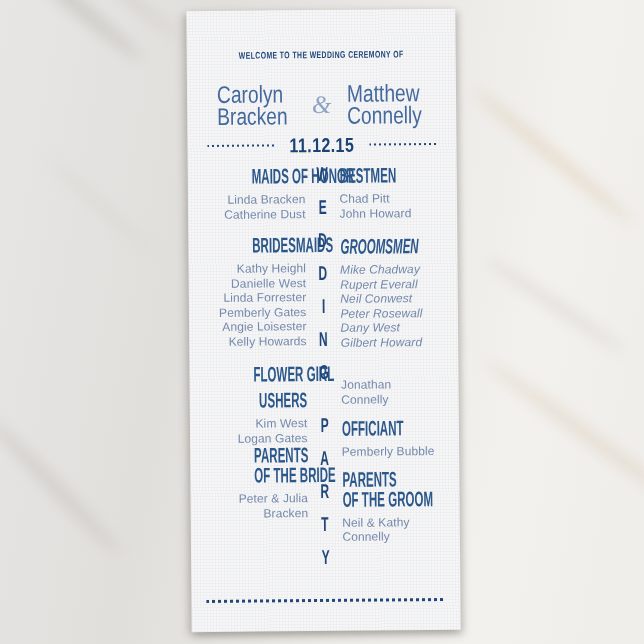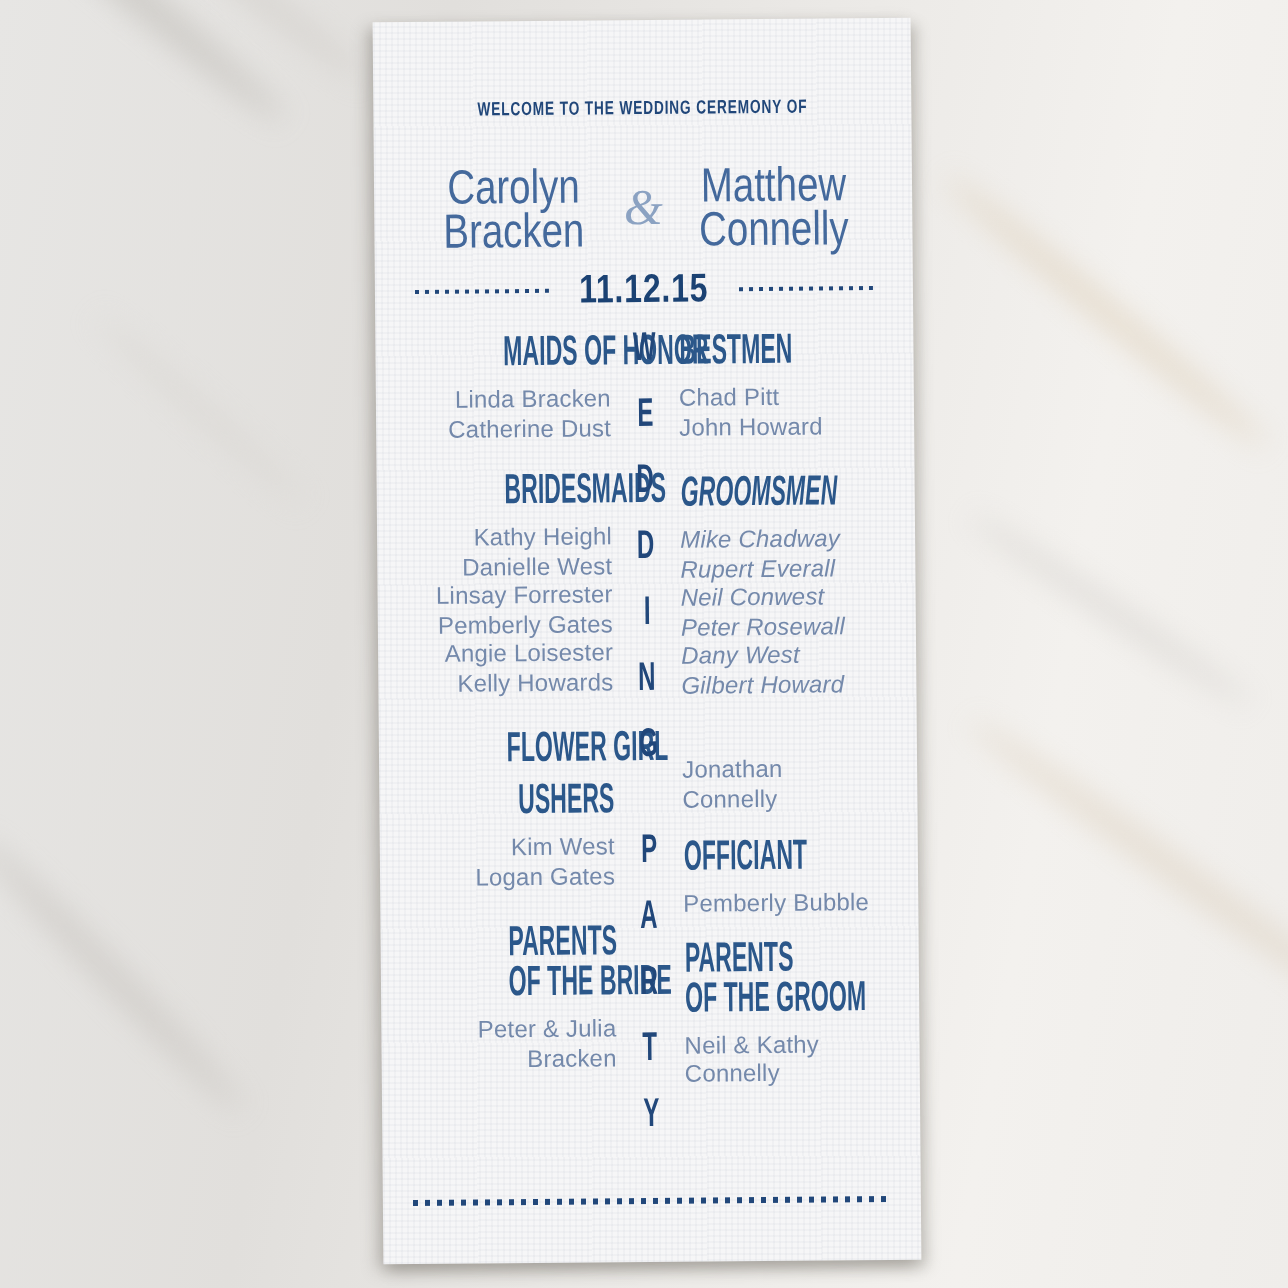--- a/index.html
+++ b/index.html
@@ -38,21 +38,21 @@
   }
 
   
   .welcome {
     margin-top:39px; text-align:center;
     font-size:9.5px; font-weight:bold; letter-spacing:.6px;
     color:#21477a; transform:scaleX(0.72);
     white-space:nowrap;
   }
   .couple-row { display:flex; align-items:flex-start; margin-top:23px; }
-  .couple-name { flex:1; text-align:center; color:#44699c; font-size:24px; line-height:22px; }
+  .couple-name { flex:1; color:#44699c; font-size:24px; line-height:22px; }
   .couple-name .nline { display:block; transform:scaleX(0.80); }
   .ampersand {
     width:30px; text-align:center;
     font-family:"Liberation Serif", serif; font-style:italic;
     font-size:25px; color:#8ba2c2; margin-top:8px;
   }
   .date-row { display:flex; align-items:center; gap:7px; margin-top:7px; }
   .dotline {
     flex:1; height:2.5px;
     background:repeating-linear-gradient(90deg,#21477a 0 2px, transparent 2px 5px);
@@ -71,21 +71,21 @@
   .sec-heading { font-size:21px; font-weight:bold; color:#2b578a; line-height:20px; margin-bottom:6px; }
   .heading-line { display:block; transform:scaleX(0.55); white-space:nowrap; }
   .col-left  .heading-line { transform-origin:100% 50%; }
   .col-right .heading-line { transform-origin:0 50%; }
 
   .person-name { font-size:12px; line-height:14.5px; color:#7489ab; letter-spacing:.1px; }
 
   .col-left  .sec-1 { margin-bottom:14px; }
   .col-left  .sec-2 { margin-bottom:16px; }
   .col-left  .sec-3 { margin-bottom:4px;  }
-  .col-left  .sec-4 { margin-bottom:16px;  }
+  .col-left  .sec-4 { margin-bottom:0;  }
   .col-right .sec-1 { margin-bottom:16px; }
   .col-right .sec-2 { margin-bottom:28px;font-style:italic; }
   .col-right .sec-3 { margin-bottom:12px; }
   .col-right .sec-4 { margin-bottom:10px; }
 
   
   .spine { width:34px; display:flex; flex-direction:column; align-items:center; }
   .spine-letter {
     height:17px; line-height:17px; margin-bottom:16px;
     font-size:20px; font-weight:bold; color:#21477a;
@@ -147,21 +147,21 @@
             <div class="person-name">Catherine Dust</div>
           </div>
         </section>
         <section class="prog-section sec-2">
           <h3 class="sec-heading">
             <span class="heading-line">BRIDESMAIDS</span>
           </h3>
           <div class="name-list">
             <div class="person-name">Kathy Heighl</div>
             <div class="person-name">Danielle West</div>
-            <div class="person-name">Linsay Forrester</div>
+            <div class="person-name">Linda Forrester</div>
             <div class="person-name">Pemberly Gates</div>
             <div class="person-name">Angie Loisester</div>
             <div class="person-name">Kelly Howards</div>
           </div>
         </section>
         <section class="prog-section sec-3">
           <h3 class="sec-heading">
             <span class="heading-line">FLOWER GIRL</span>
           </h3>
         </section>

